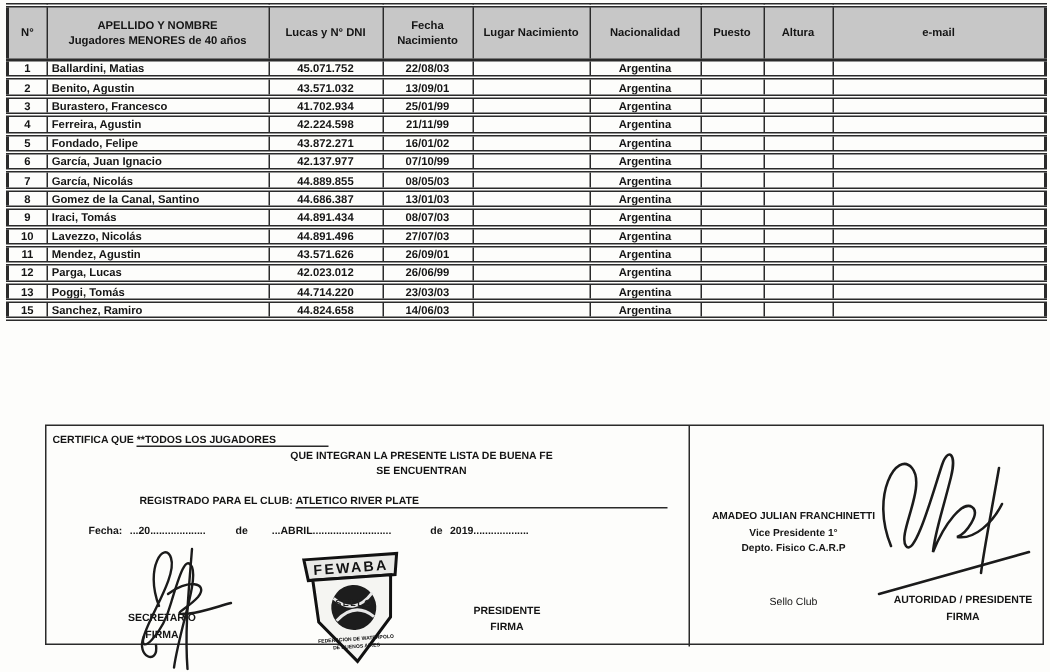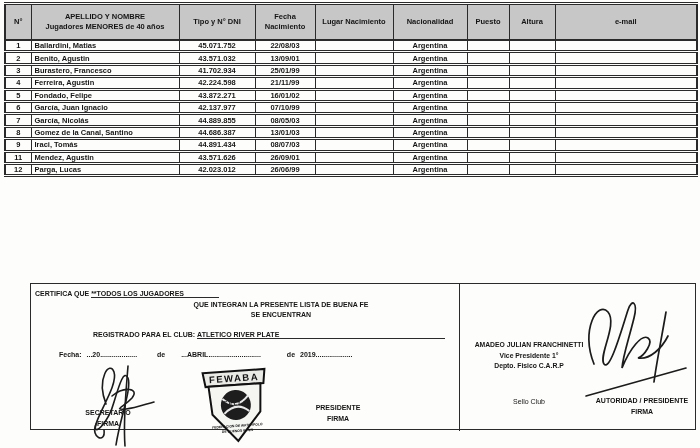--- a/index.html
+++ b/index.html
@@ -55,21 +55,21 @@
         <col style="width:46px">
         <col style="width:142px">
     </colgroup>
     <thead>
       <tr>
         <th>N°</th>
         <th>
           <span>APELLIDO Y NOMBRE</span>
           <span class="l2">Jugadores MENORES de 40 años</span>
         </th>
-        <th>Tipo y N° DNI</th>
+        <th>Lucas y N° DNI</th>
         <th>
           <span>Fecha</span>
           <span class="l2">Nacimiento</span>
         </th>
         <th>Lugar Nacimiento</th>
         <th>Nacionalidad</th>
         <th>Puesto</th>
         <th>Altura</th>
         <th>e-mail</th>
       </tr>
@@ -168,35 +168,68 @@
           <td class="c-name">Iraci, Tomás</td>
           <td class="c-dni">44.891.434</td>
           <td class="c-birth">08/07/03</td>
           <td class="c-bp"></td>
           <td class="c-nat">Argentina</td>
           <td class="c-pos"></td>
           <td class="c-hgt"></td>
           <td class="c-mail"></td>
         </tr>
         <tr>
+          <td class="c-num">10</td>
+          <td class="c-name">Lavezzo, Nicolás</td>
+          <td class="c-dni">44.891.496</td>
+          <td class="c-birth">27/07/03</td>
+          <td class="c-bp"></td>
+          <td class="c-nat">Argentina</td>
+          <td class="c-pos"></td>
+          <td class="c-hgt"></td>
+          <td class="c-mail"></td>
+        </tr>
+        <tr>
           <td class="c-num">11</td>
           <td class="c-name">Mendez, Agustin</td>
           <td class="c-dni">43.571.626</td>
           <td class="c-birth">26/09/01</td>
           <td class="c-bp"></td>
           <td class="c-nat">Argentina</td>
           <td class="c-pos"></td>
           <td class="c-hgt"></td>
           <td class="c-mail"></td>
         </tr>
         <tr>
           <td class="c-num">12</td>
           <td class="c-name">Parga, Lucas</td>
           <td class="c-dni">42.023.012</td>
           <td class="c-birth">26/06/99</td>
+          <td class="c-bp"></td>
+          <td class="c-nat">Argentina</td>
+          <td class="c-pos"></td>
+          <td class="c-hgt"></td>
+          <td class="c-mail"></td>
+        </tr>
+        <tr>
+          <td class="c-num">13</td>
+          <td class="c-name">Poggi, Tomás</td>
+          <td class="c-dni">44.714.220</td>
+          <td class="c-birth">23/03/03</td>
+          <td class="c-bp"></td>
+          <td class="c-nat">Argentina</td>
+          <td class="c-pos"></td>
+          <td class="c-hgt"></td>
+          <td class="c-mail"></td>
+        </tr>
+        <tr>
+          <td class="c-num">15</td>
+          <td class="c-name">Sanchez, Ramiro</td>
+          <td class="c-dni">44.824.658</td>
+          <td class="c-birth">14/06/03</td>
           <td class="c-bp"></td>
           <td class="c-nat">Argentina</td>
           <td class="c-pos"></td>
           <td class="c-hgt"></td>
           <td class="c-mail"></td>
         </tr>
       </tbody>
   </table>
 
   <div class="certbox">

